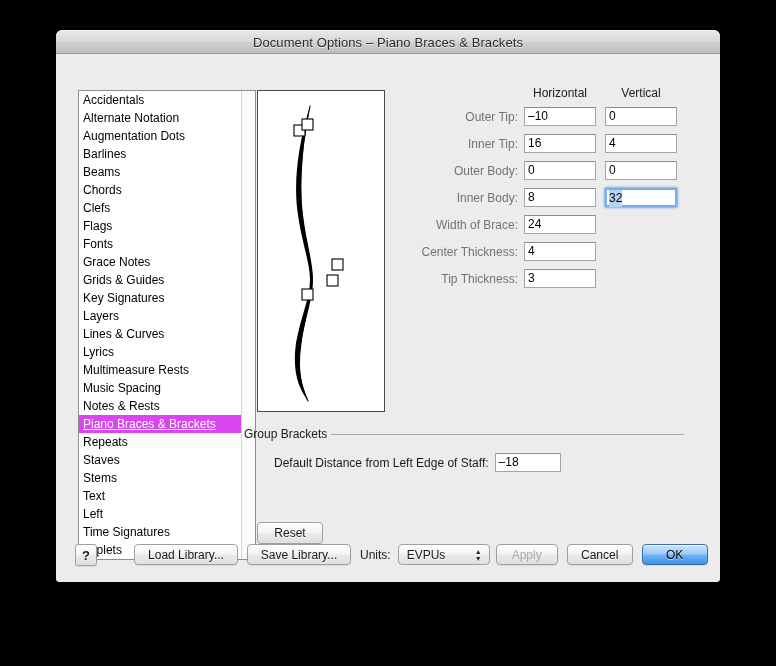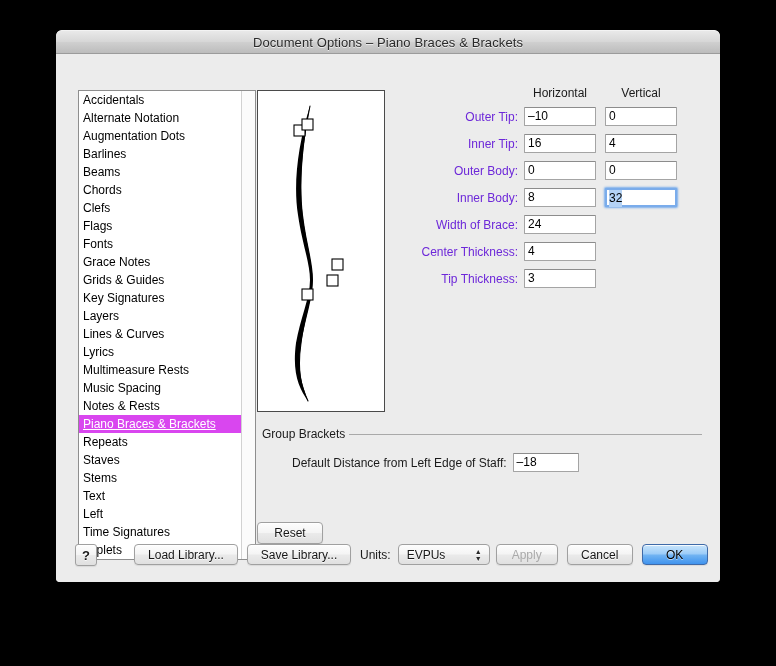--- a/index.html
+++ b/index.html
@@ -131,21 +131,21 @@
   .param-row {
     display: flex;
     align-items: center;
     height: 27px;
   }
   .param-label {
     width: 117px;
     text-align: right;
     padding-right: 6px;
     font-size: 12px;
-    color: #6d28d9;
+    color: #737373;
     white-space: nowrap;
   }
   .txt {
     width: 72px;
     height: 19px;
     margin-right: 9px;
     border: 1px solid #a4a4a4;
     border-top-color: #8c8c8c;
     background: #ffffff;
     box-sizing: border-box;
@@ -166,21 +166,21 @@
     background: #b4d2f5;
     color: #000000;
   }
   .txt-static {
     display: inline-block;
   }
 
   
   #group-brackets {
     position: absolute;
-    left: 206px;
+    left: 188px;
     top: 373px;
     width: 440px;
   }
   #gb-legend-row {
     display: flex;
     align-items: center;
     height: 14px;
   }
   #gb-legend {
     font-size: 12px;

